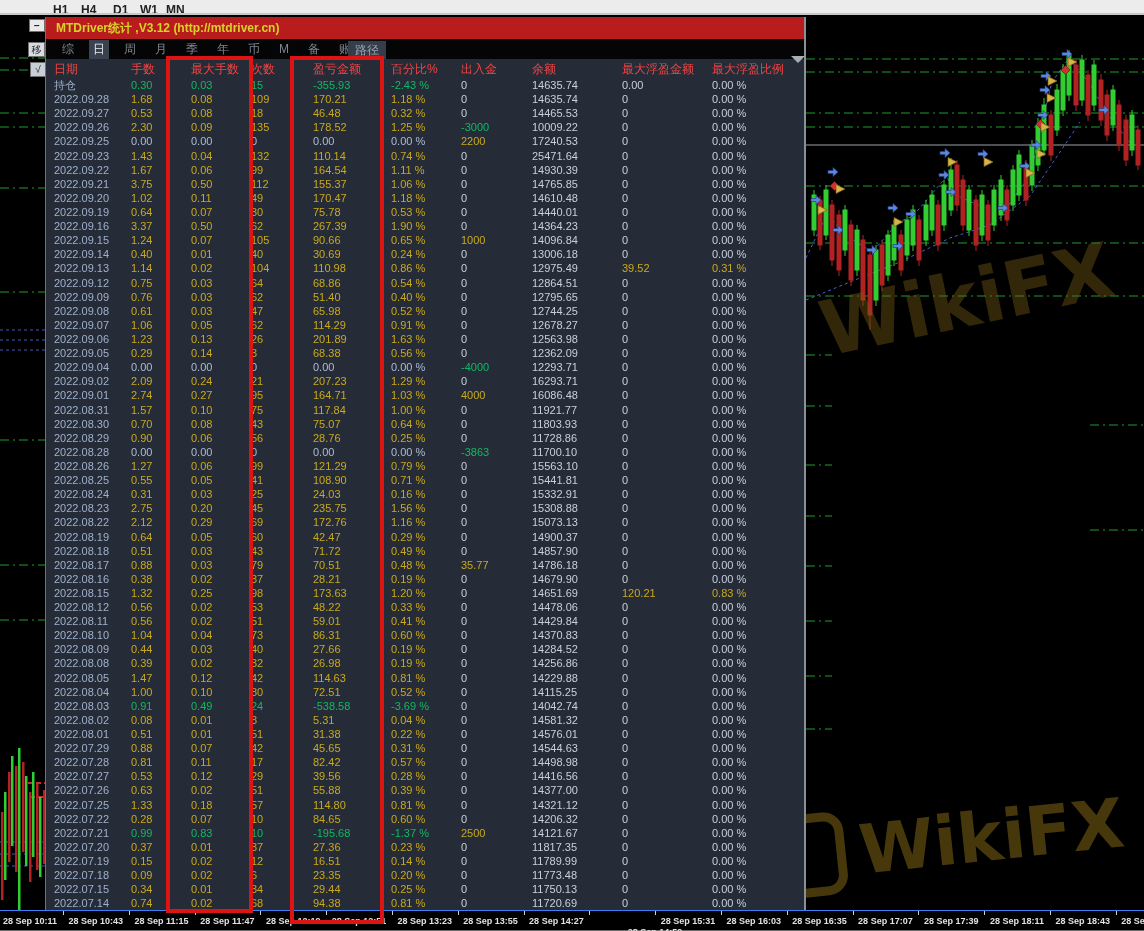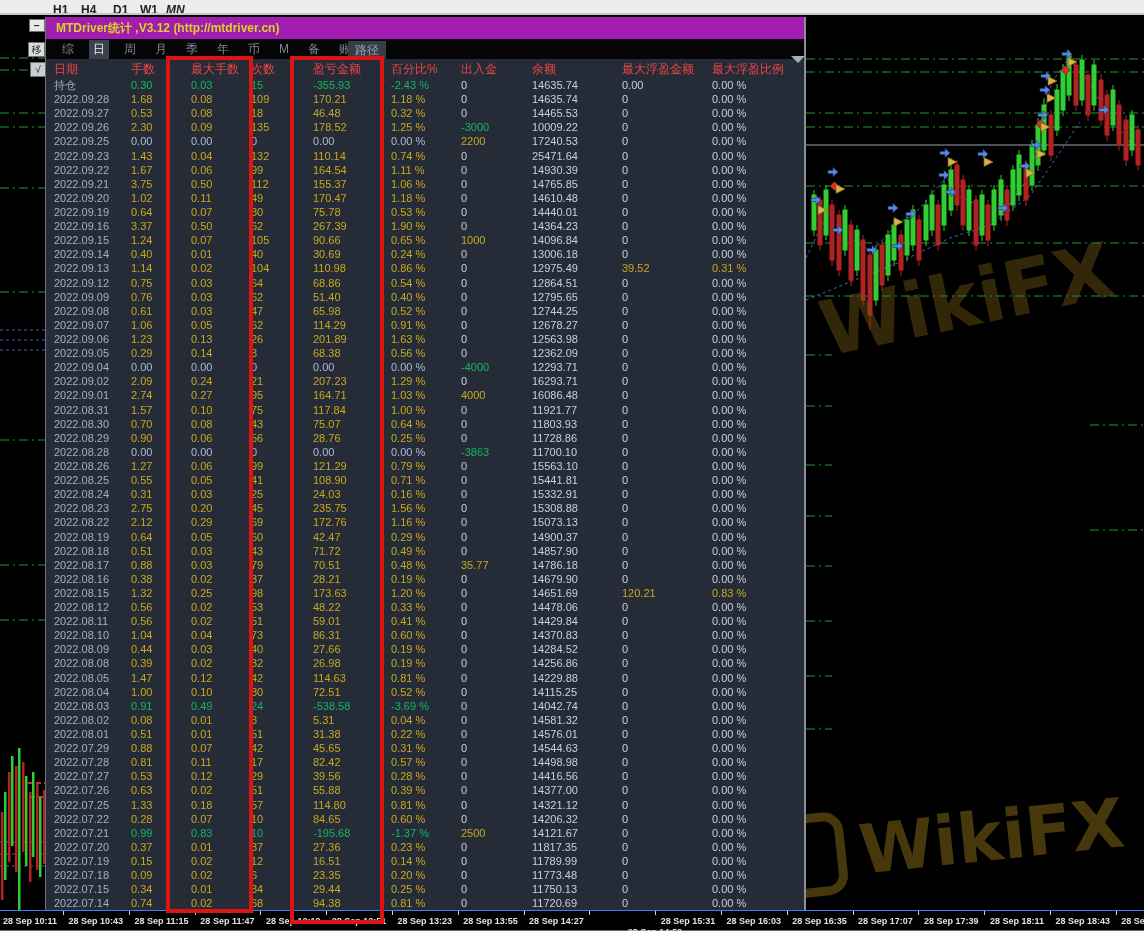--- a/index.html
+++ b/index.html
@@ -11,21 +11,21 @@
   .tf-btn{position:absolute;top:3px;font-size:12px;font-weight:bold;color:#222;padding-left:43px;}
   
   #chart-svg{position:absolute;left:0;top:0;z-index:2;}
   .wm{position:absolute;font-weight:bold;pointer-events:none;white-space:nowrap;z-index:3;
       font-family:"DejaVu Sans",sans-serif;display:flex;align-items:center;gap:14px;}
   .wm-logo{border-radius:24%;flex:0 0 auto;}
   
   #panel{position:absolute;left:45px;top:17px;width:761px;height:897px;z-index:4;
          border-left:1px solid #6d737c;border-right:2px solid #8a9099;box-sizing:border-box;
          background:#262c37;overflow:hidden;}
-  #panel-title{height:22px;background:#a21caf;color:#d8d22a;font-size:12px;font-weight:bold;
+  #panel-title{height:22px;background:#b91c1c;color:#d8d22a;font-size:12px;font-weight:bold;
                line-height:23px;padding-left:10px;}
   #panel-menu{position:relative;height:20px;background:#050505;display:flex;align-items:center;
               padding-left:12px;gap:11px;}
   .menu-item{color:#7e8894;font-size:12px;padding:1px 4px;cursor:default;}
   .menu-item.sel{background:#3a4250;color:#e6e9ee;}
   #path-btn{position:absolute;left:302px;top:2px;background:#353d4a;color:#98a2b0;
             font-size:12px;padding:1px 7px;}
   #tbl{position:absolute;left:0;top:42px;right:0;bottom:0;background:#262c37;}
   .trow,#thead{display:grid;grid-template-columns:77px 60px 60px 62px 78px 70px 71px 90px 90px 95px;
         padding-left:8px;white-space:nowrap;}
@@ -56,21 +56,21 @@
 </head>
 <body>
 
 <div id="screen">
 
   <div id="top-toolbar">
       <span class="tf-btn" style="left: 10px;">H1</span>
       <span class="tf-btn" style="left: 38px;">H4</span>
       <span class="tf-btn" style="left: 70px;">D1</span>
       <span class="tf-btn" style="left: 97px;">W1</span>
-      <span class="tf-btn" style="left: 123px; font-style: italic;">MN</span>
+      <span class="tf-btn" style="left: 123px;">MN</span>
     </div>
 
   <svg id="chart-svg" width="1144" height="931">
       <line x1="806" y1="59" x2="1144" y2="59" stroke="#1e9e2e" stroke-width="1" stroke-dasharray="9 4 2 4"></line>
       <line x1="806" y1="72" x2="1144" y2="72" stroke="#1e9e2e" stroke-width="1" stroke-dasharray="9 4 2 4"></line>
       <line x1="806" y1="113" x2="1144" y2="113" stroke="#1e9e2e" stroke-width="1" stroke-dasharray="9 4 2 4"></line>
       <line x1="806" y1="127" x2="1144" y2="127" stroke="#1e9e2e" stroke-width="1" stroke-dasharray="9 4 2 4"></line>
       <line x1="806" y1="186" x2="1144" y2="186" stroke="#1e9e2e" stroke-width="1" stroke-dasharray="9 4 2 4"></line>
       <line x1="806" y1="243" x2="1144" y2="243" stroke="#1e9e2e" stroke-width="1" stroke-dasharray="9 4 2 4"></line>
       <line x1="806" y1="296" x2="1144" y2="296" stroke="#1e9e2e" stroke-width="1" stroke-dasharray="9 4 2 4"></line>

